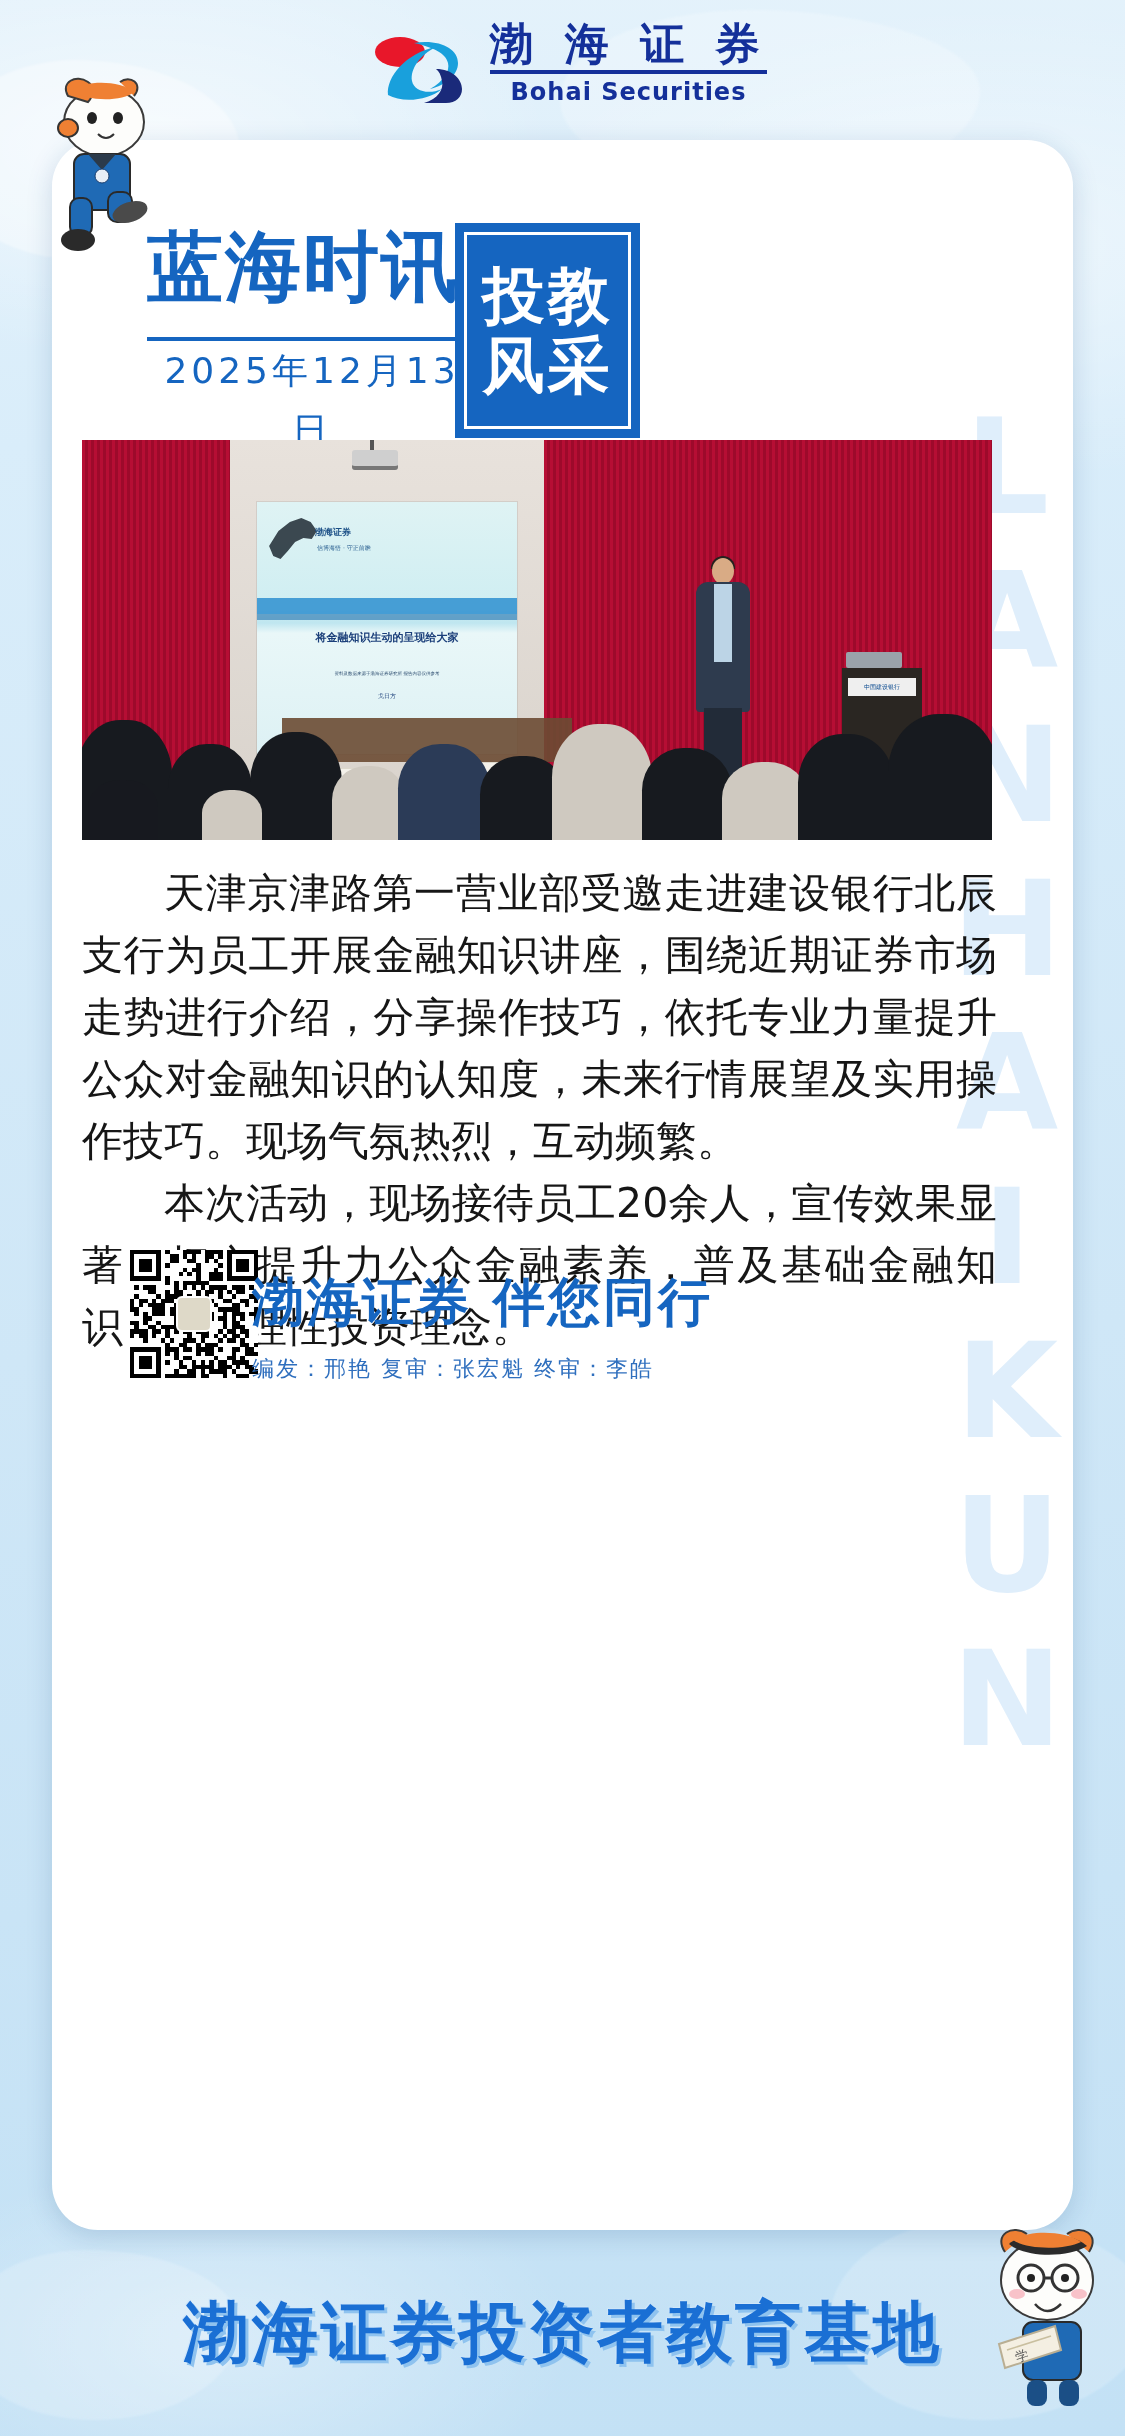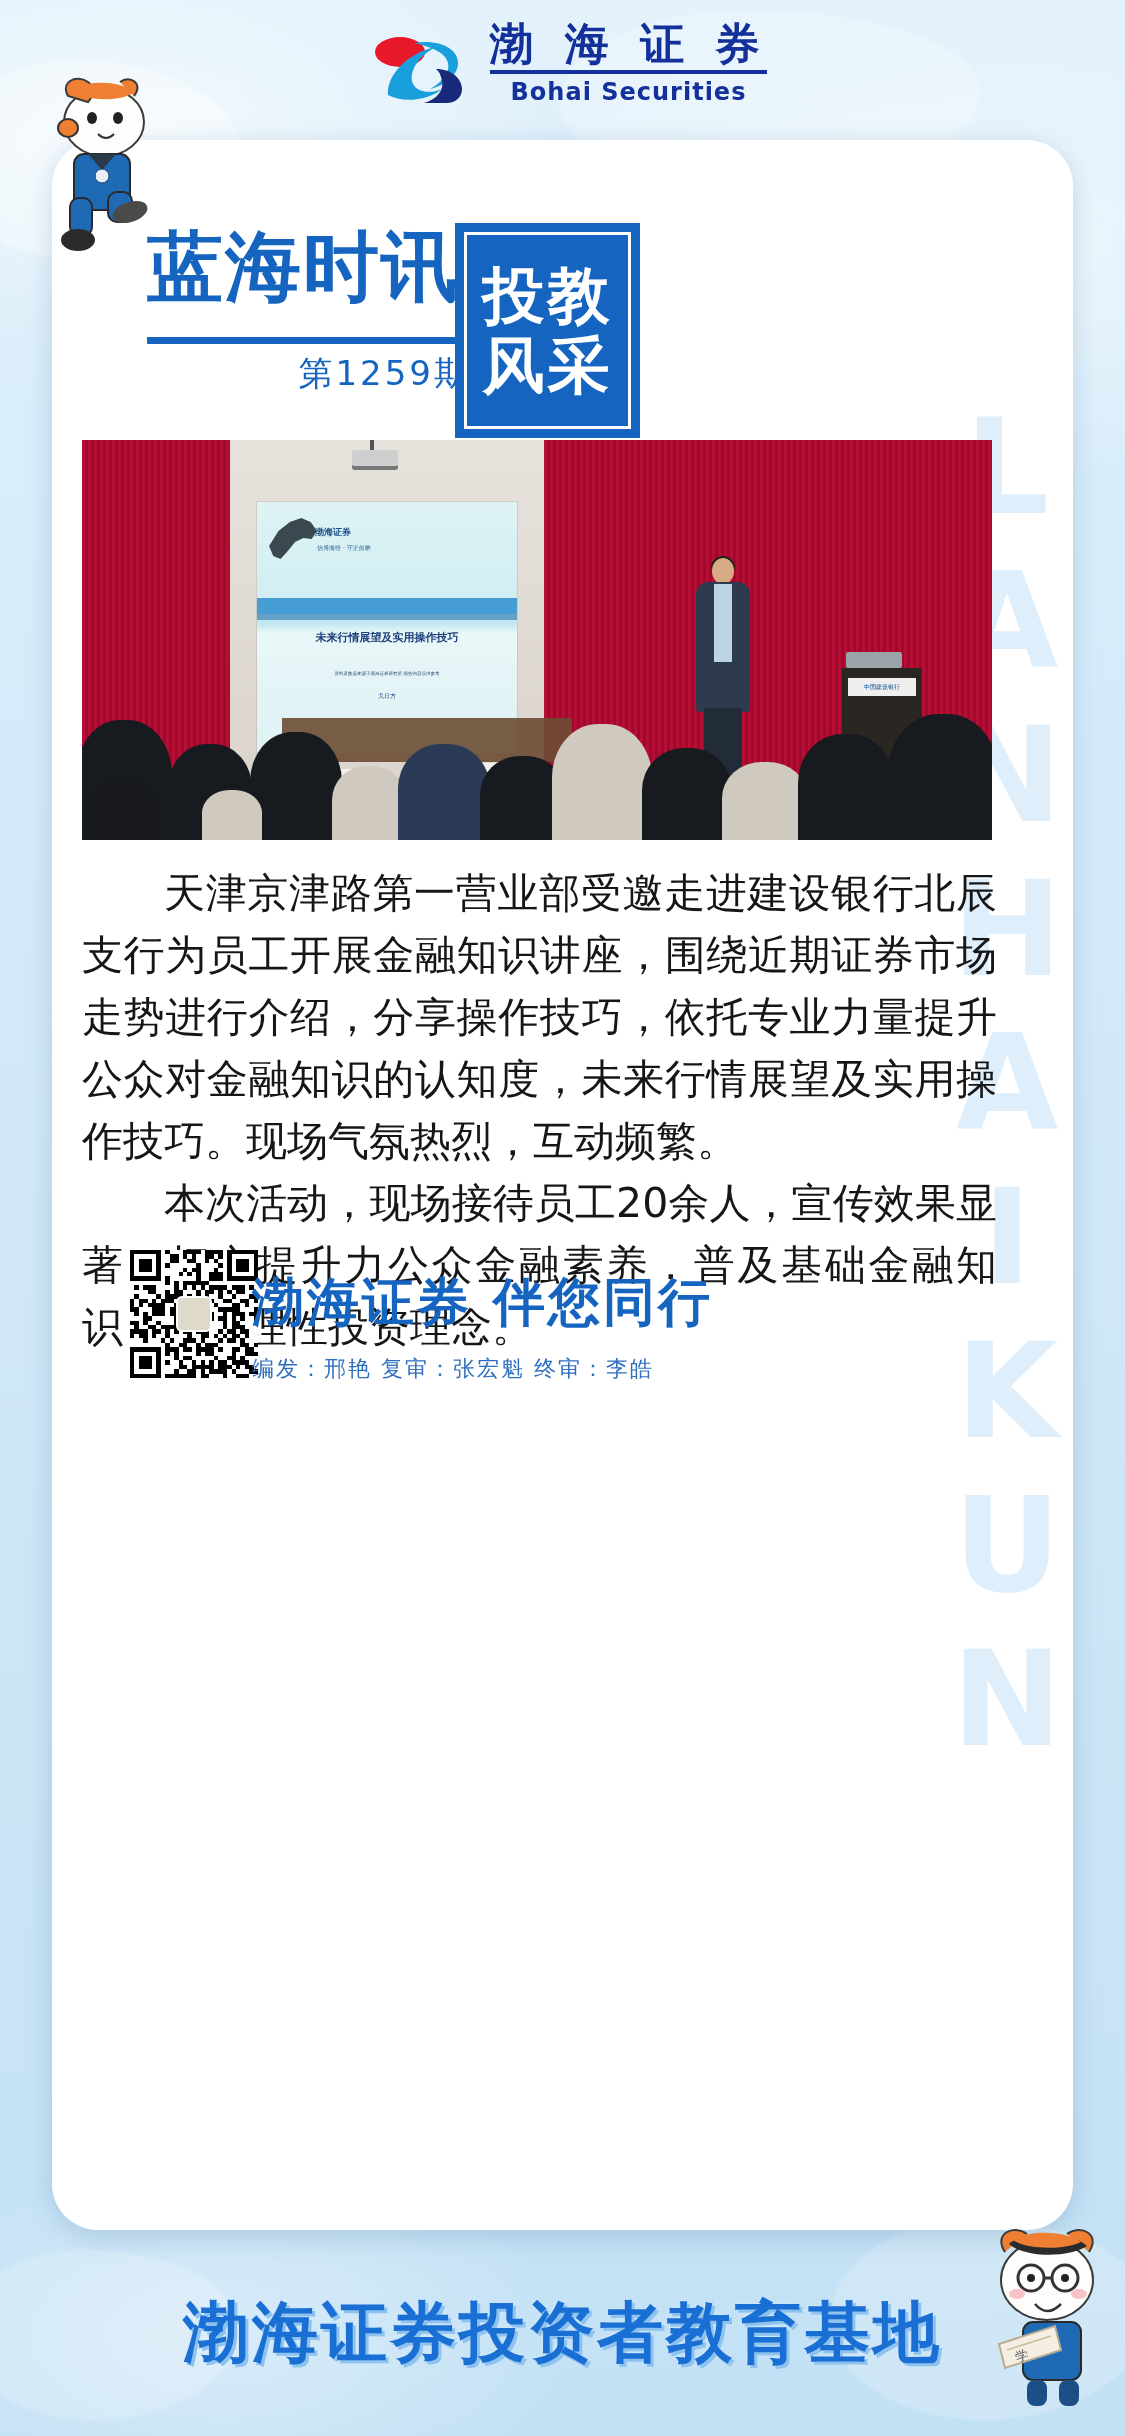--- a/index.html
+++ b/index.html
@@ -232,20 +232,21 @@
   </div>
 
   <div id="card">
 
     <div class="ghost" style="top:250px;">LANHAIKUN</div>
 
     <div id="masthead">
       <div id="title-block">
         <div id="big-title">蓝海时讯</div>
         <div id="rule-top"></div>
+        <div id="date-line">2025年12月13日</div>
         <div id="rule-bot"></div>
         <div id="issue-line">第1259期</div>
       </div>
 
       <div id="badge">
         <div id="badge-inner">
           <div>投教</div>
           <div>风采</div>
         </div>
       </div>
@@ -256,21 +257,21 @@
       <div class="wall r"></div>
       <div id="screenwall"></div>
       <div id="projector"></div>
 
       <div id="slide">
         <div class="whale"></div>
         <div class="brand">渤海证券</div>
         <div class="sub">信博海悟 · 守正前瞻</div>
         <div class="band"></div>
         <div class="band2"></div>
-        <div class="headline">未来行情展望及实用操作技巧</div>
+        <div class="headline">将金融知识生动的呈现给大家</div>
         <div class="meta">资料及数据来源于渤海证券研究所
   报告内容仅供参考</div>
         <div class="author">戈日方</div>
       </div>
 
       <div id="speaker">
         <div class="hair"></div>
         <div class="head"></div>
         <div class="body"></div>
         <div class="shirt"></div>

